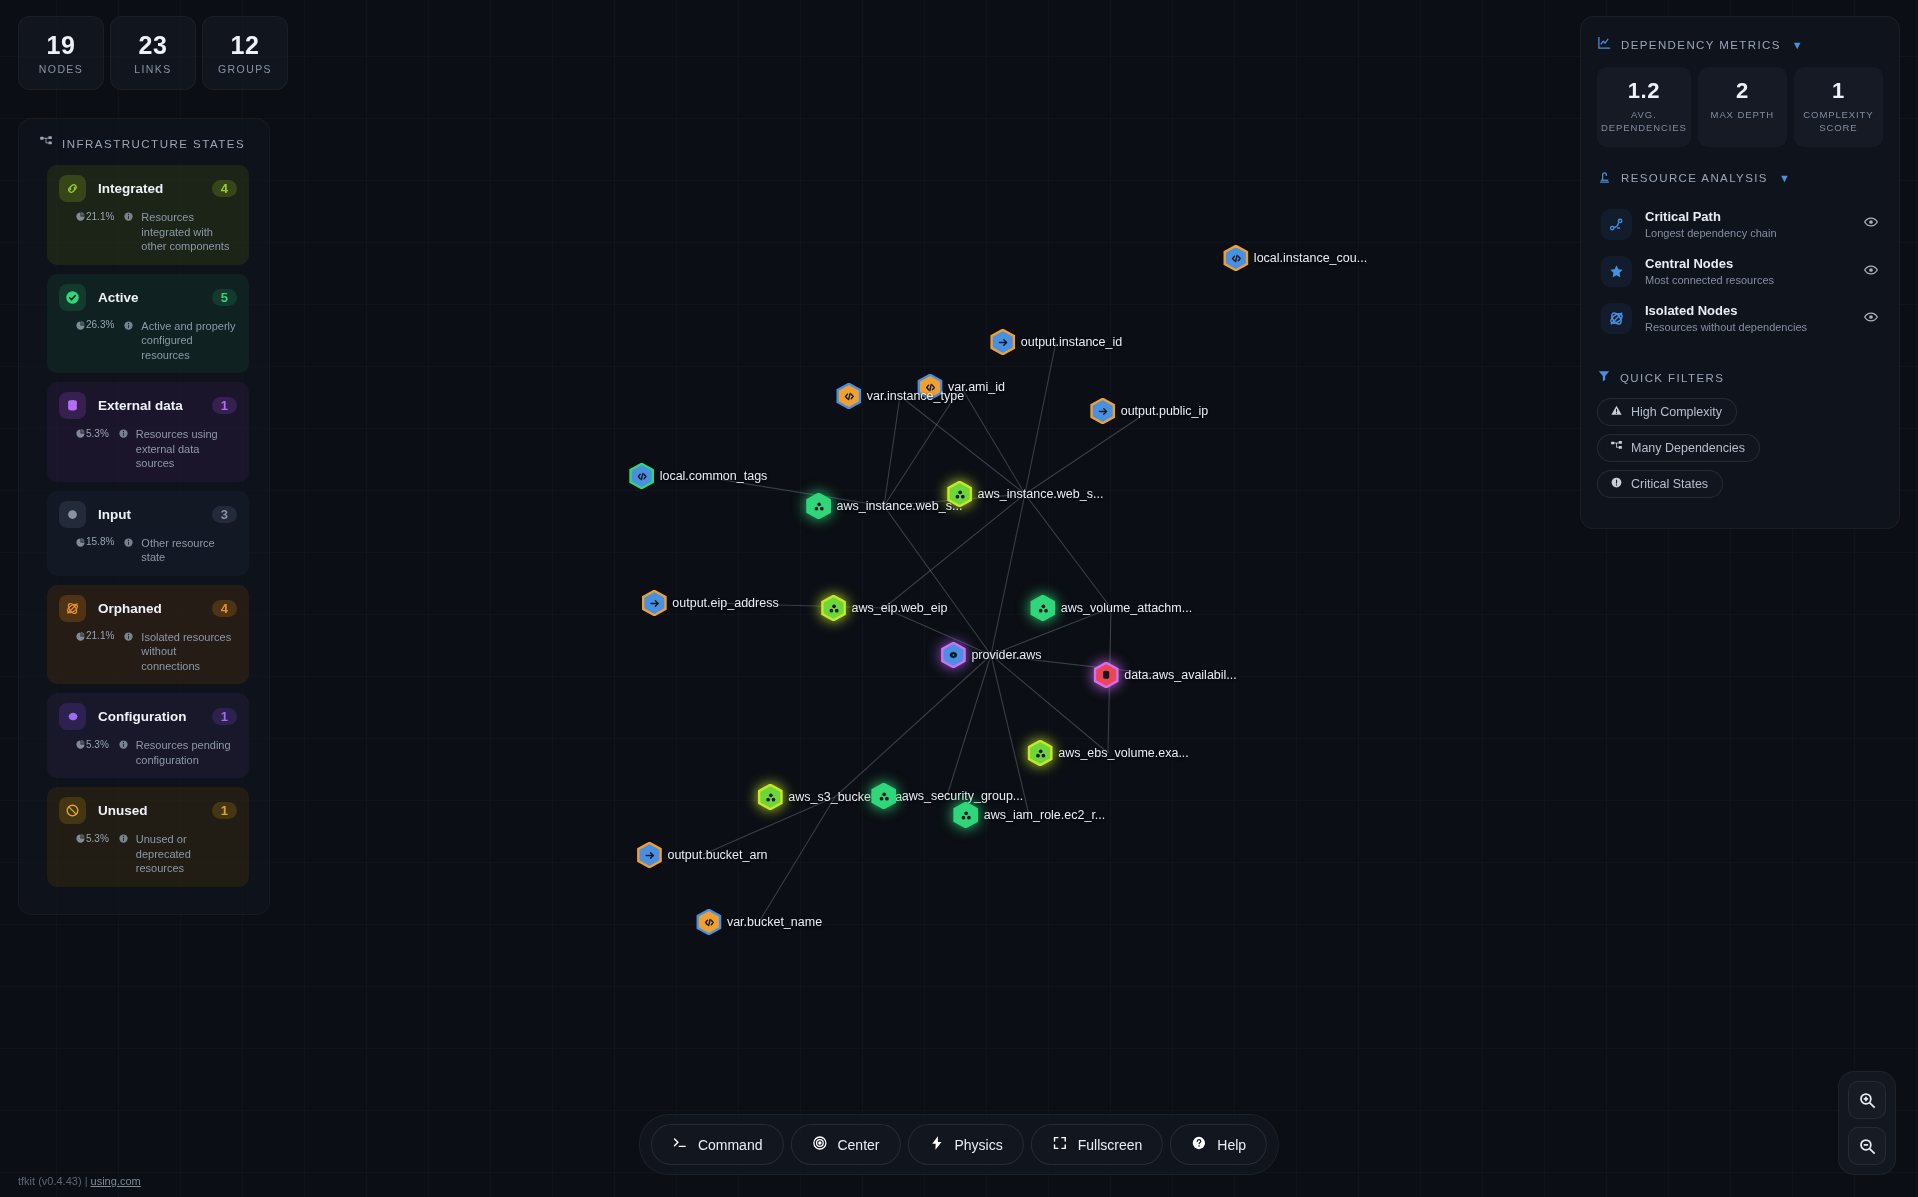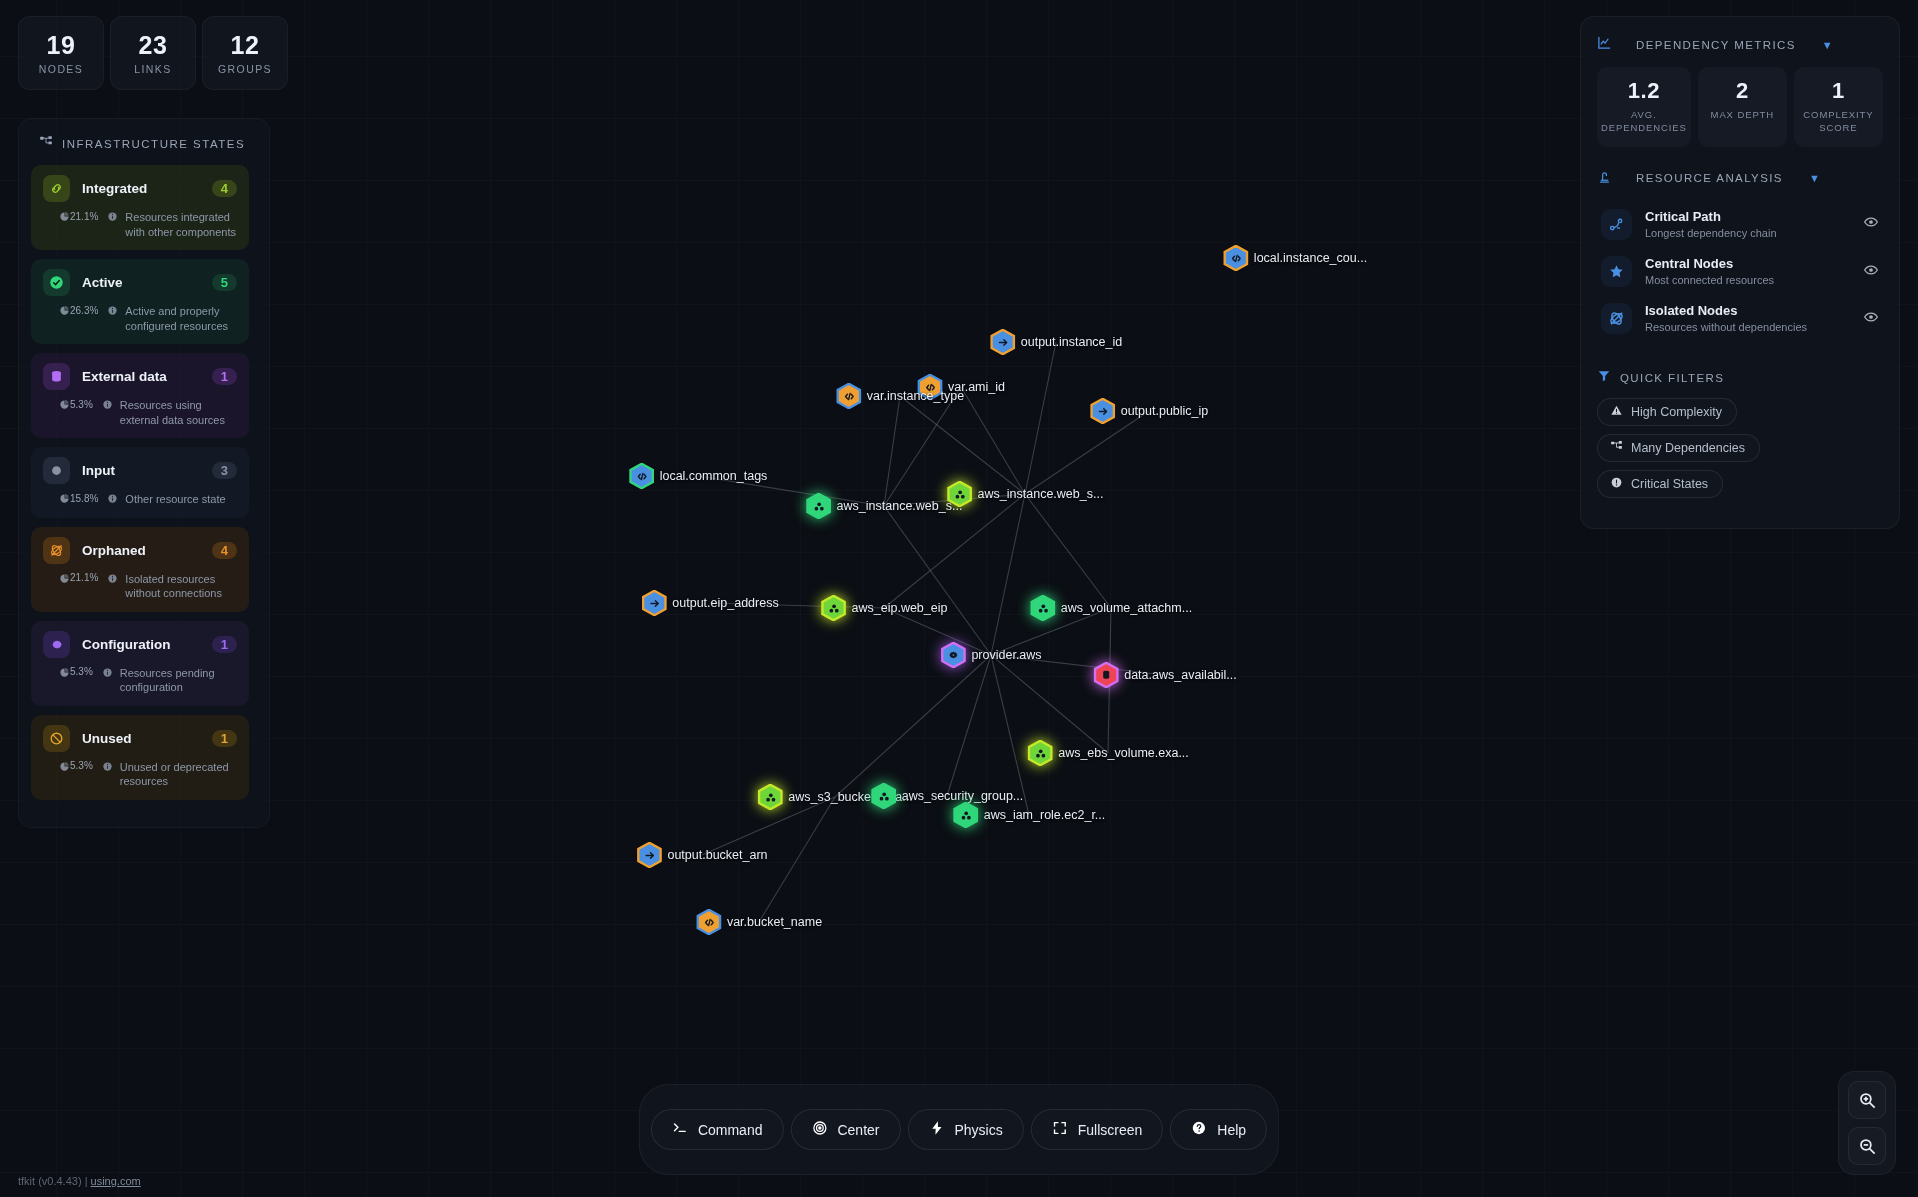--- a/index.html
+++ b/index.html
@@ -38,21 +38,21 @@
     background: rgba(16,21,30,0.68);
     border: 1px solid rgba(255,255,255,0.035);
     padding: 14px 12px 18px 12px;
   }
   .infra-head {
     display: flex; align-items: center; gap: 9px;
     padding: 2px 0 12px 8px;
   }
   .infra-head .ttl { font-size: 11.5px; letter-spacing: 1.5px; color: #9aa5b5; }
   .state-card {
-    position: relative; border-radius: 10px; margin: 0 8px 9px 0;
+    position: relative; border-radius: 10px; margin: 0 8px 9px 16px;
     padding: 10px 12px 11px 12px; overflow: hidden;
   }
   .sc-top { display: flex; align-items: center; gap: 12px; }
   .sc-ico {
     width: 27px; height: 27px; border-radius: 8px; flex: none;
     display: flex; align-items: center; justify-content: center;
     font-size: 14px;
   }
   .sc-name { font-size: 13.5px; font-weight: 700; color: #eef2f8; flex: 1; }
   .sc-count {
@@ -64,21 +64,21 @@
   .mini { width: 11px; height: 11px; flex: none; opacity: .82; margin-top: 1px; }
 
   
   .side-panel {
     position: absolute; right: 18px; top: 16px; width: 320px;
     border-radius: 14px;
     background: rgba(16,21,30,0.82);
     border: 1px solid rgba(255,255,255,0.05);
     padding: 18px 16px 22px 16px;
   }
-  .sec-head { display: flex; align-items: center; gap: 24px; margin-bottom: 13px; }
+  .sec-head { display: flex; align-items: center; gap: 9px; margin-bottom: 13px; }
   .sec-ttl { font-size: 11.5px; letter-spacing: 1.4px; color: #9aa5b5; }
   .chev { color: #4a90e2; font-size: 11px; margin-left: 2px; }
   .metric-row { display: flex; gap: 7px; margin-bottom: 22px; }
   .metric {
     flex: 1; border-radius: 10px; background: rgba(26,32,44,0.6);
     padding: 11px 4px 12px 4px; text-align: center;
   }
   .m-val { font-size: 22px; font-weight: 700; color: #eef2f8; letter-spacing: .5px; }
   .m-lbl { font-size: 9.5px; color: #828d9e; letter-spacing: .9px; line-height: 1.35; margin-top: 5px; }
 
@@ -103,21 +103,21 @@
 
   
   #graph { position: absolute; inset: 0; pointer-events: none; }
   .node { position: absolute; display: flex; align-items: center; gap: 0px; transform: translate(-50%,-50%); }
   .hexwrap { position: relative; flex: none; display: flex; align-items: center; justify-content: center; }
   .hexlbl { font-size: 12.5px; color: #e9eef6; white-space: nowrap; margin-left: 5px; text-shadow: 0 1px 3px #000; }
 
   
   .toolbar {
     position: absolute; left: 50%; bottom: 22px; transform: translateX(-50%);
-    display: flex; gap: 7px; padding: 24px 11px; border-radius: 30px;
+    display: flex; gap: 7px; padding: 9px 11px; border-radius: 30px;
     background: rgba(17,22,31,0.88); border: 1px solid rgba(255,255,255,0.05);
   }
   .tb-btn {
     display: flex; align-items: center; gap: 10px;
     padding: 10px 20px; border-radius: 22px;
     border: 1px solid rgba(255,255,255,0.09);
     background: rgba(255,255,255,0.012);
     color: #e9eef6; font-size: 14px;
   }
   .zoom-stack {

